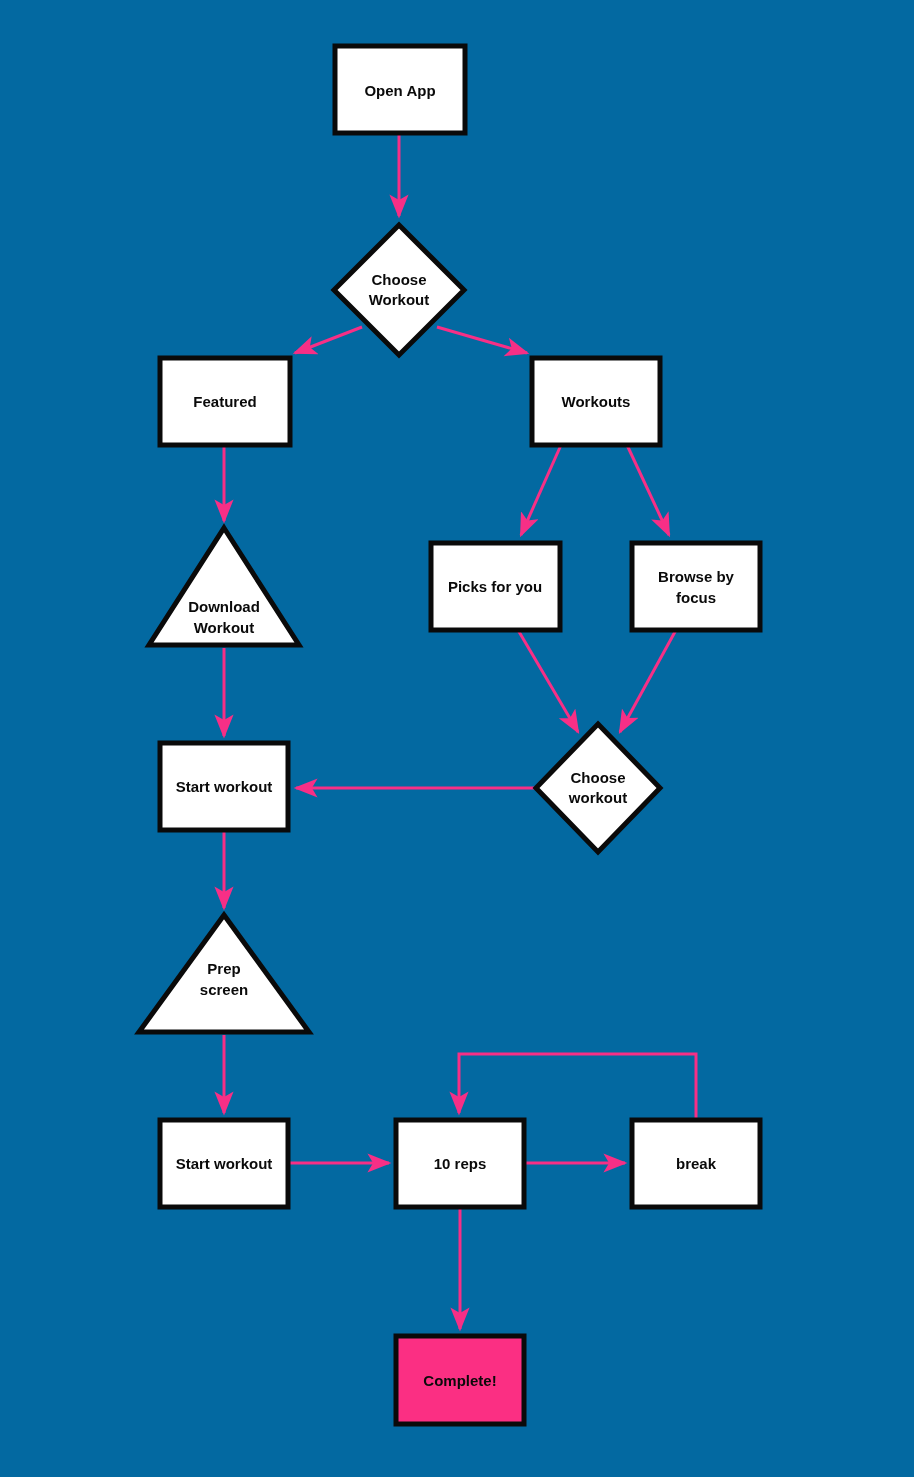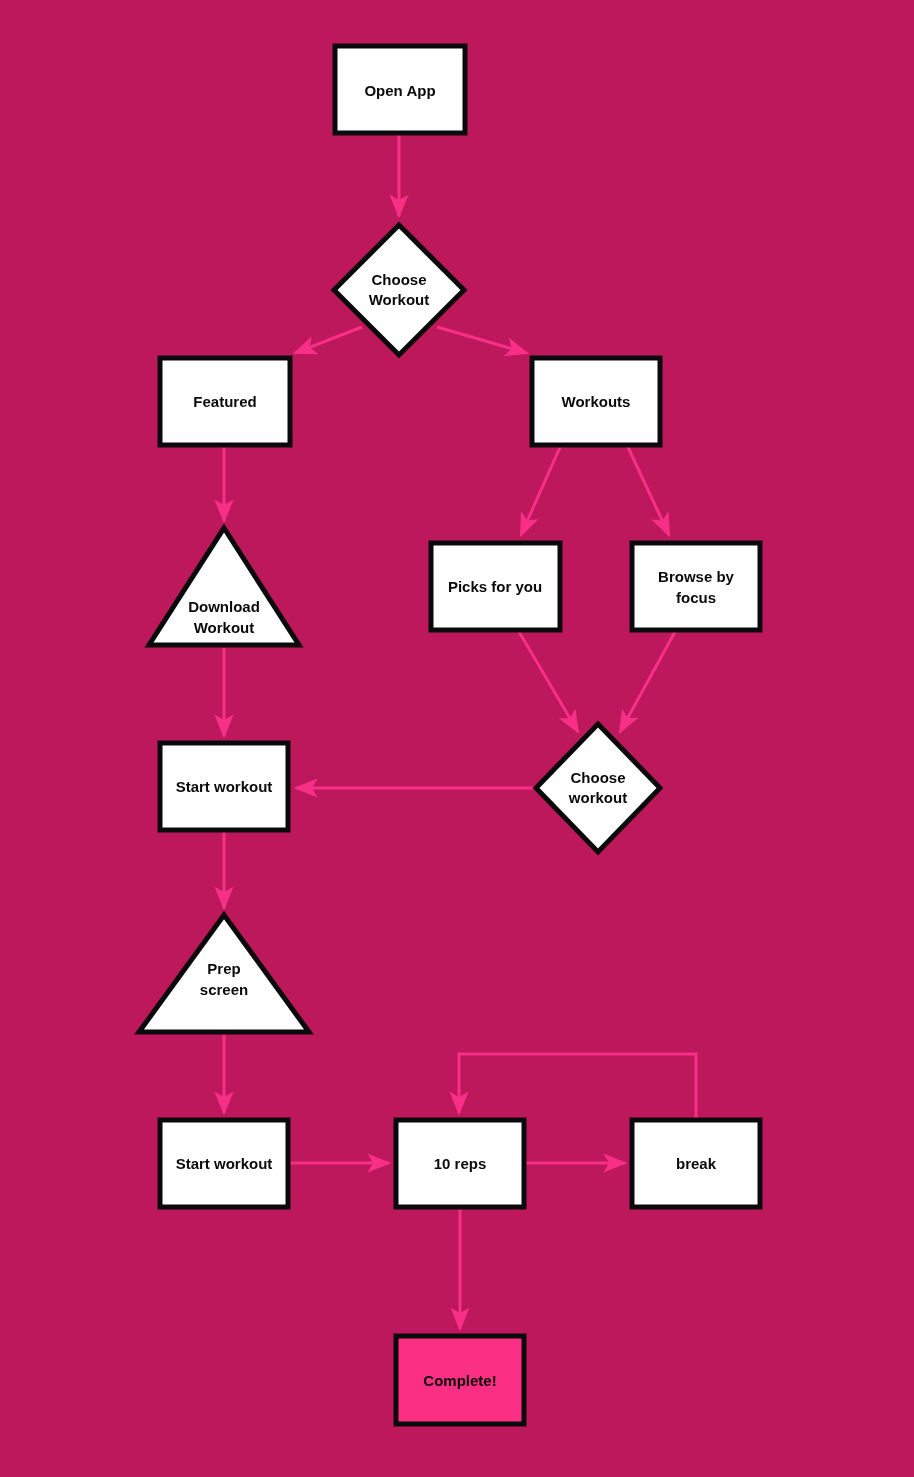--- a/index.html
+++ b/index.html
@@ -10,21 +10,21 @@
   body {
     width: 914px;
     height: 1477px;
     font-family: "Liberation Sans", sans-serif;
     overflow: hidden;
   }
   #flow-root {
     position: relative;
     width: 914px;
     height: 1477px;
-    background: #be185d;
+    background: #0369a1;
   }
   svg.flow-canvas {
     position: absolute;
     top: 0;
     left: 0;
     width: 914px;
     height: 1477px;
   }
   .shape-outline {
     fill: #ffffff;

